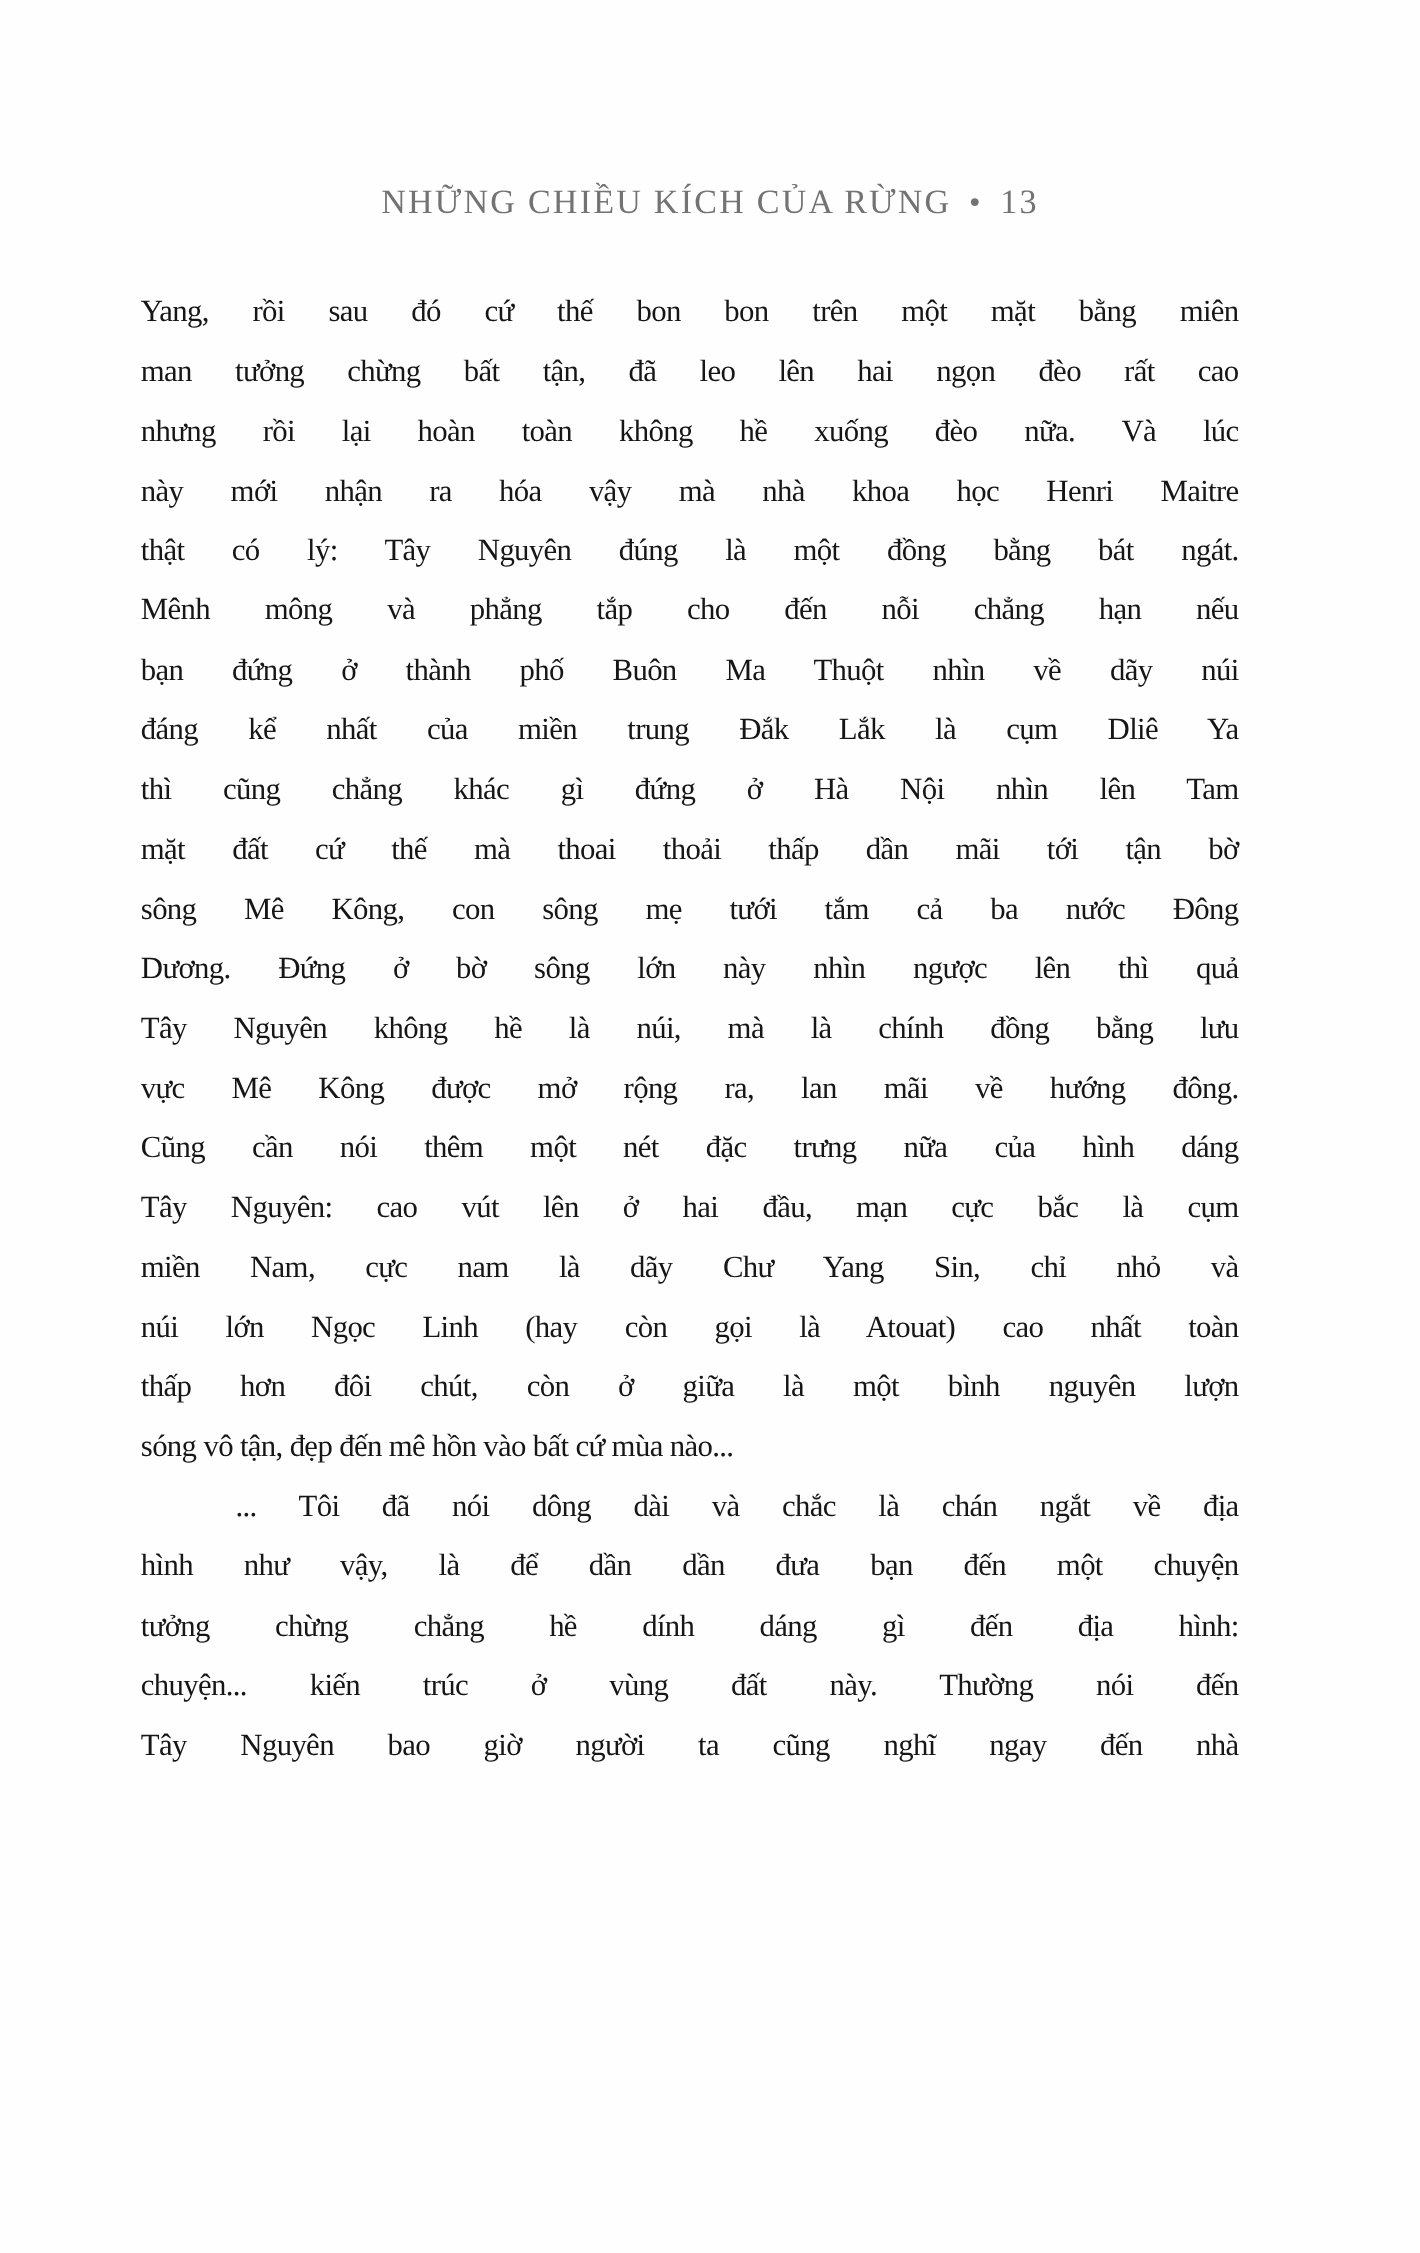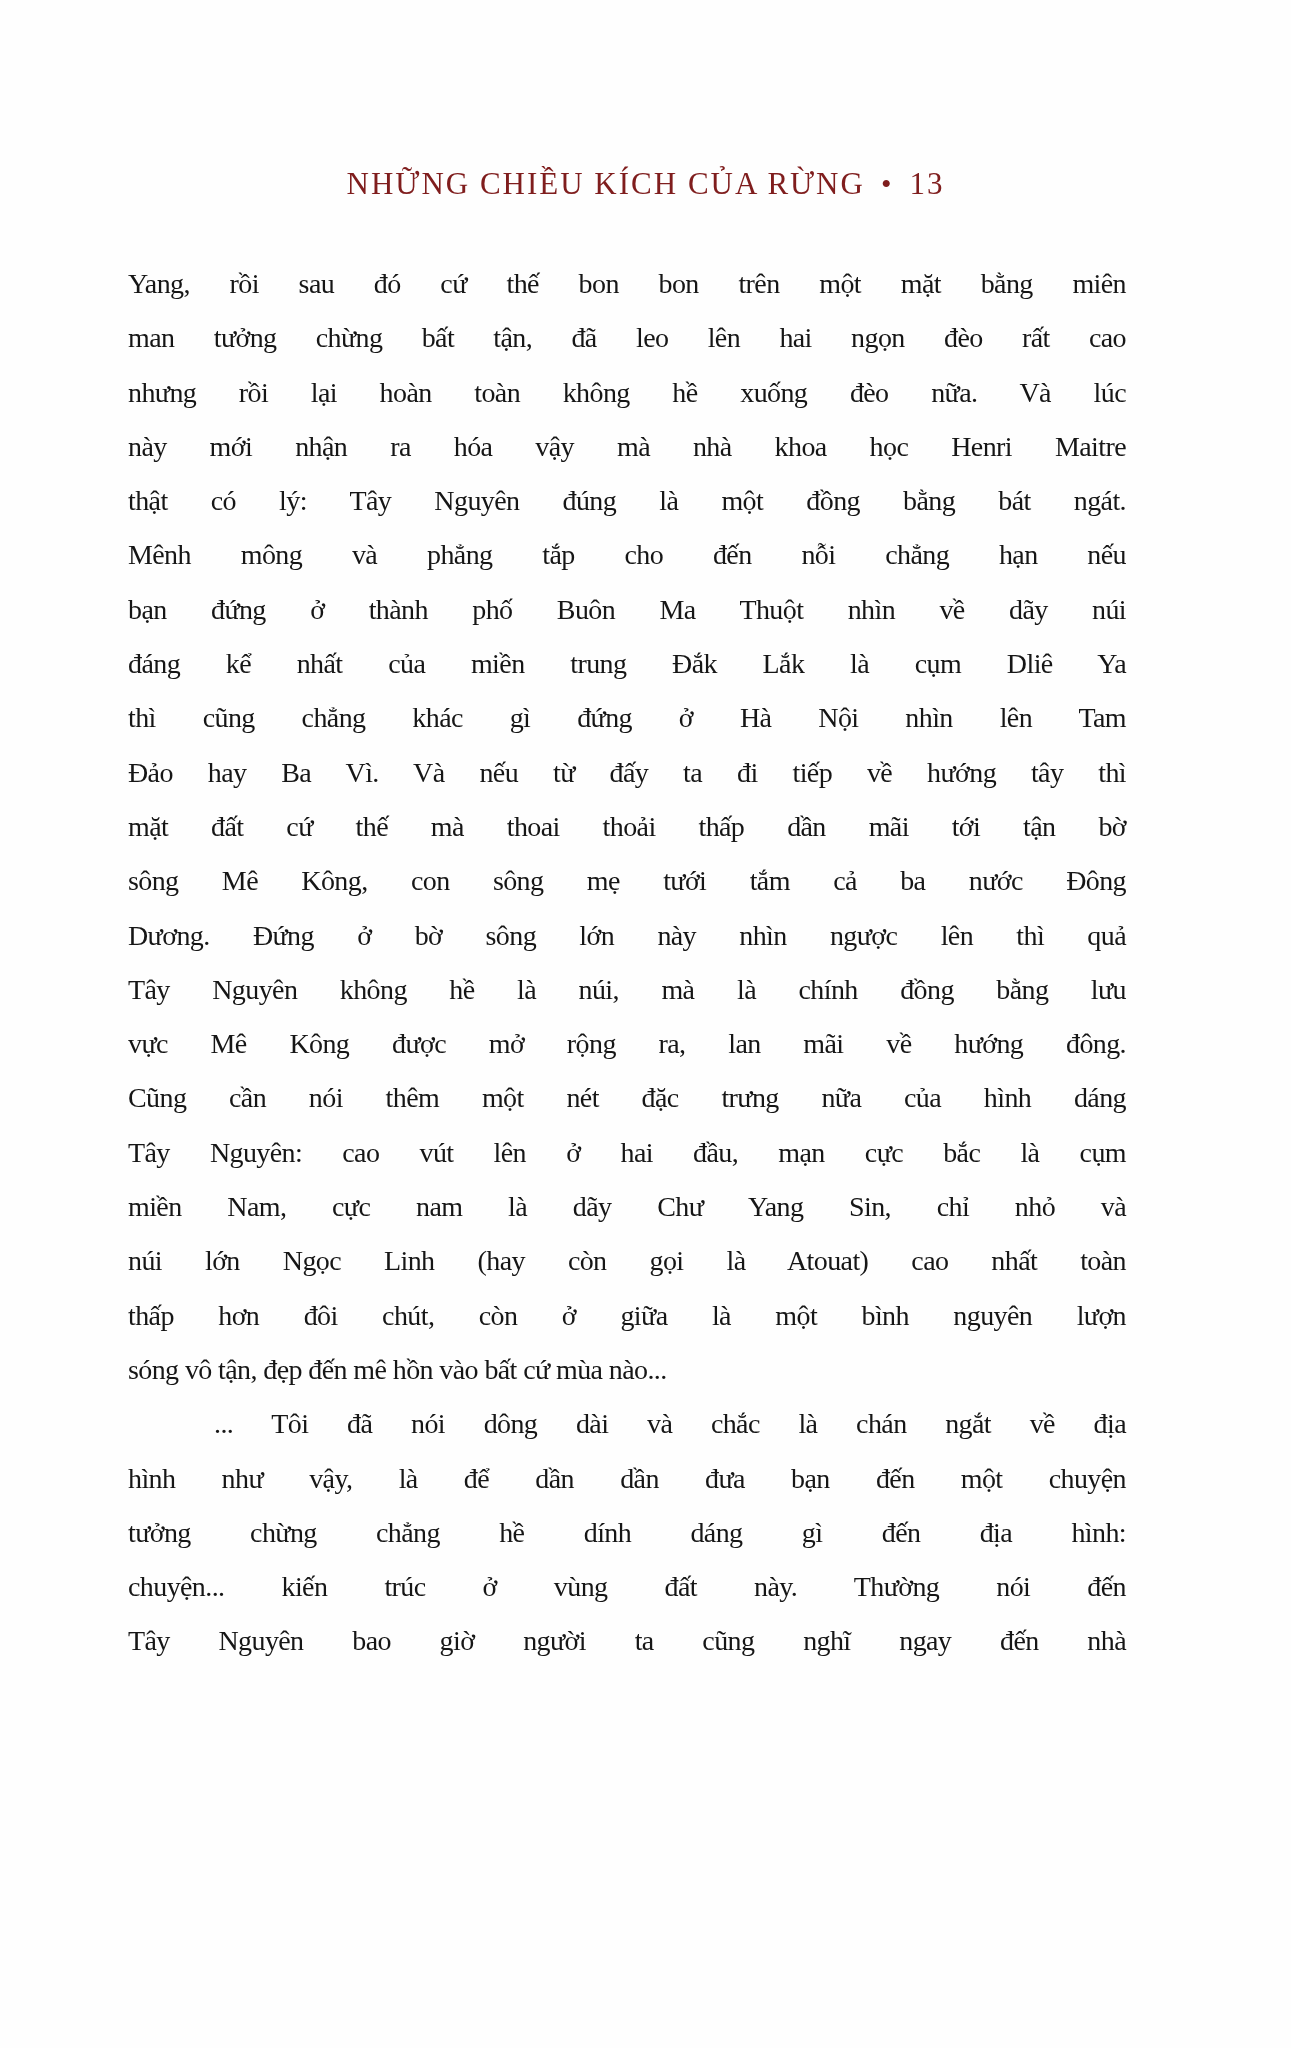--- a/index.html
+++ b/index.html
@@ -23,21 +23,21 @@
       background: #fefefe;
     }
     .running-head {
       position: absolute;
       top: 166px;
       left: 0;
       width: 1291px;
       text-align: center;
       font-size: 31px;
       letter-spacing: 2px;
-      color: #7f1d1d;
+      color: #737373;
       white-space: nowrap;
     }
     .running-head .sep {
       display: inline-block;
       margin: 0 16px;
       font-size: 30px;
     }
     .body-text {
       position: absolute;
       left: 128px;
@@ -74,21 +74,20 @@
     <div>
       <div class="line">Yang, rồi sau đó cứ thế bon bon trên một mặt bằng miên</div>
       <div class="line">man tưởng chừng bất tận, đã leo lên hai ngọn đèo rất cao</div>
       <div class="line">nhưng rồi lại hoàn toàn không hề xuống đèo nữa. Và lúc</div>
       <div class="line">này mới nhận ra hóa vậy mà nhà khoa học Henri Maitre</div>
       <div class="line">thật có lý: Tây Nguyên đúng là một đồng bằng bát ngát.</div>
       <div class="line">Mênh mông và phẳng tắp cho đến nỗi chẳng hạn nếu</div>
       <div class="line">bạn đứng ở thành phố Buôn Ma Thuột nhìn về dãy núi</div>
       <div class="line">đáng kể nhất của miền trung Đắk Lắk là cụm Dliê Ya</div>
       <div class="line">thì cũng chẳng khác gì đứng ở Hà Nội nhìn lên Tam</div>
-      <div class="line">Đảo hay Ba Vì. Và nếu từ đấy ta đi tiếp về hướng tây thì</div>
       <div class="line">mặt đất cứ thế mà thoai thoải thấp dần mãi tới tận bờ</div>
       <div class="line">sông Mê Kông, con sông mẹ tưới tắm cả ba nước Đông</div>
       <div class="line">Dương. Đứng ở bờ sông lớn này nhìn ngược lên thì quả</div>
       <div class="line">Tây Nguyên không hề là núi, mà là chính đồng bằng lưu</div>
       <div class="line">vực Mê Kông được mở rộng ra, lan mãi về hướng đông.</div>
       <div class="line">Cũng cần nói thêm một nét đặc trưng nữa của hình dáng</div>
       <div class="line">Tây Nguyên: cao vút lên ở hai đầu, mạn cực bắc là cụm</div>
       <div class="line">miền Nam, cực nam là dãy Chư Yang Sin, chỉ nhỏ và</div>
       <div class="line">núi lớn Ngọc Linh (hay còn gọi là Atouat) cao nhất toàn</div>
       <div class="line">thấp hơn đôi chút, còn ở giữa là một bình nguyên lượn</div>

